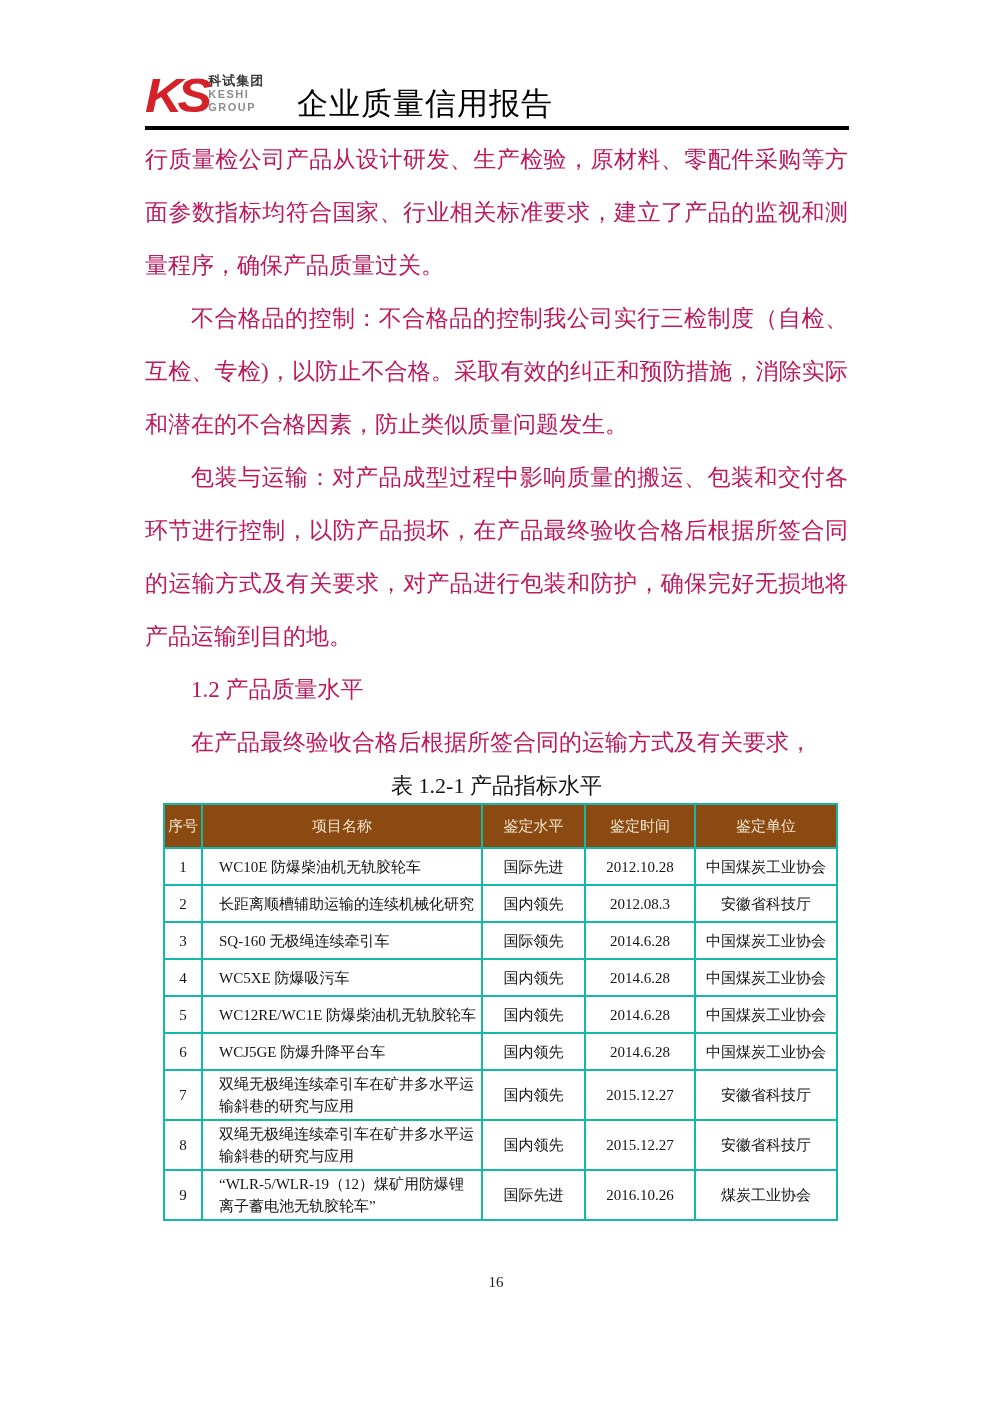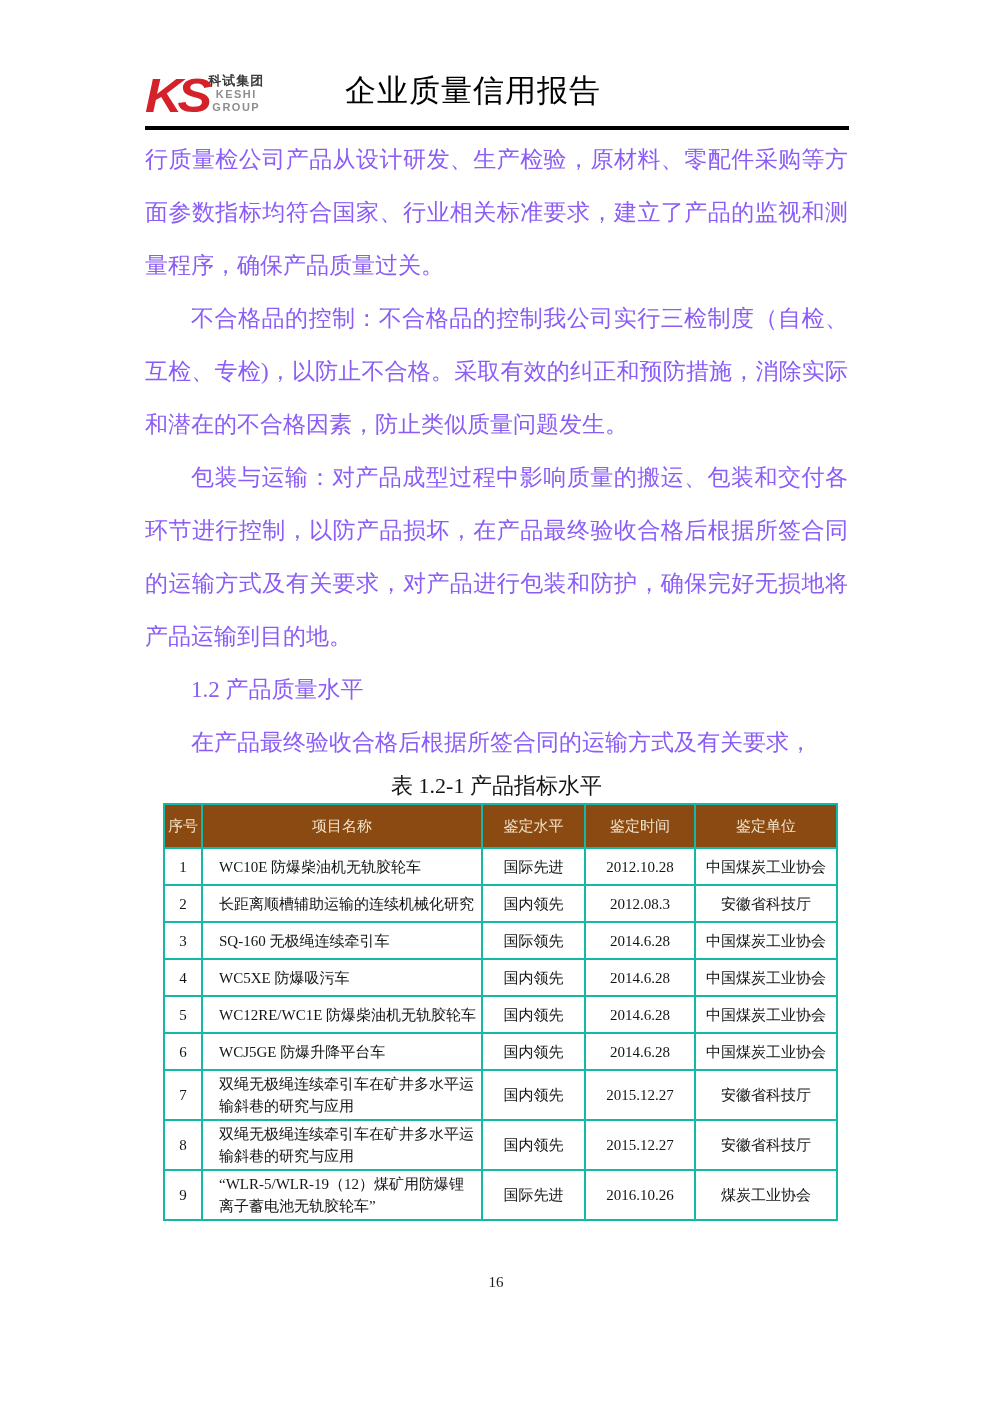--- a/index.html
+++ b/index.html
@@ -7,21 +7,21 @@
     position:relative;
     width:992px; height:1403px;
     background:#ffffff;
     overflow:hidden;
     font-family:"Liberation Serif","DejaVu Serif",serif;
     color:#111111;
   }
   
   .logo {
     position:absolute; left:145px; top:71px;
-    display:flex; align-items:flex-start;text-align:center;
+    display:flex; align-items:flex-start;
   }
   .logo-ks {
     font-family:"Liberation Sans","DejaVu Sans",sans-serif;
     font-weight:900; font-style:italic;
     font-size:52px; line-height:48px;
     letter-spacing:-5px;
     color:#d5222a;
     transform:scaleY(0.92);
   }
   .logo-stack {
@@ -32,41 +32,40 @@
     font-weight:bold; font-size:13px; line-height:15px;
     color:#3a3a3a; letter-spacing:1px;
     font-family:"Liberation Sans","DejaVu Sans",sans-serif;
   }
   .logo-en {
     font-family:"Liberation Sans","DejaVu Sans",sans-serif;
     font-weight:bold; font-size:11px; line-height:13px;
     color:#8d8d8d; letter-spacing:1.5px;
   }
   .doc-title {
-    position:absolute; left:297px; top:72px;
+    position:absolute; left:297px; top:85px;
     font-size:31px; line-height:38px;
     letter-spacing:1px; font-weight:500;
     color:#000000;
-    margin-left:48px;
   }
   .rule {
     position:absolute; left:145px; top:126px;
     width:704px; height:4px; background:#000000;
   }
   
   .body-text {
     position:absolute; left:145px; top:133px;
     width:703px;
   }
   .body-text p {
     margin:0;
     font-size:23px; line-height:53px;
     text-align:justify;
     text-justify:inter-ideograph;
-    color:#8b5cf6;
+    color:#be185d;
   }
   .body-text p.indent { text-indent:46px; }
   .body-text p.heading { text-align:left; text-indent:46px; }
   .caption {
     width:703px; text-align:center;
     font-size:22px; line-height:34px;
     color:#141414;
   }
   
   table.spec {

